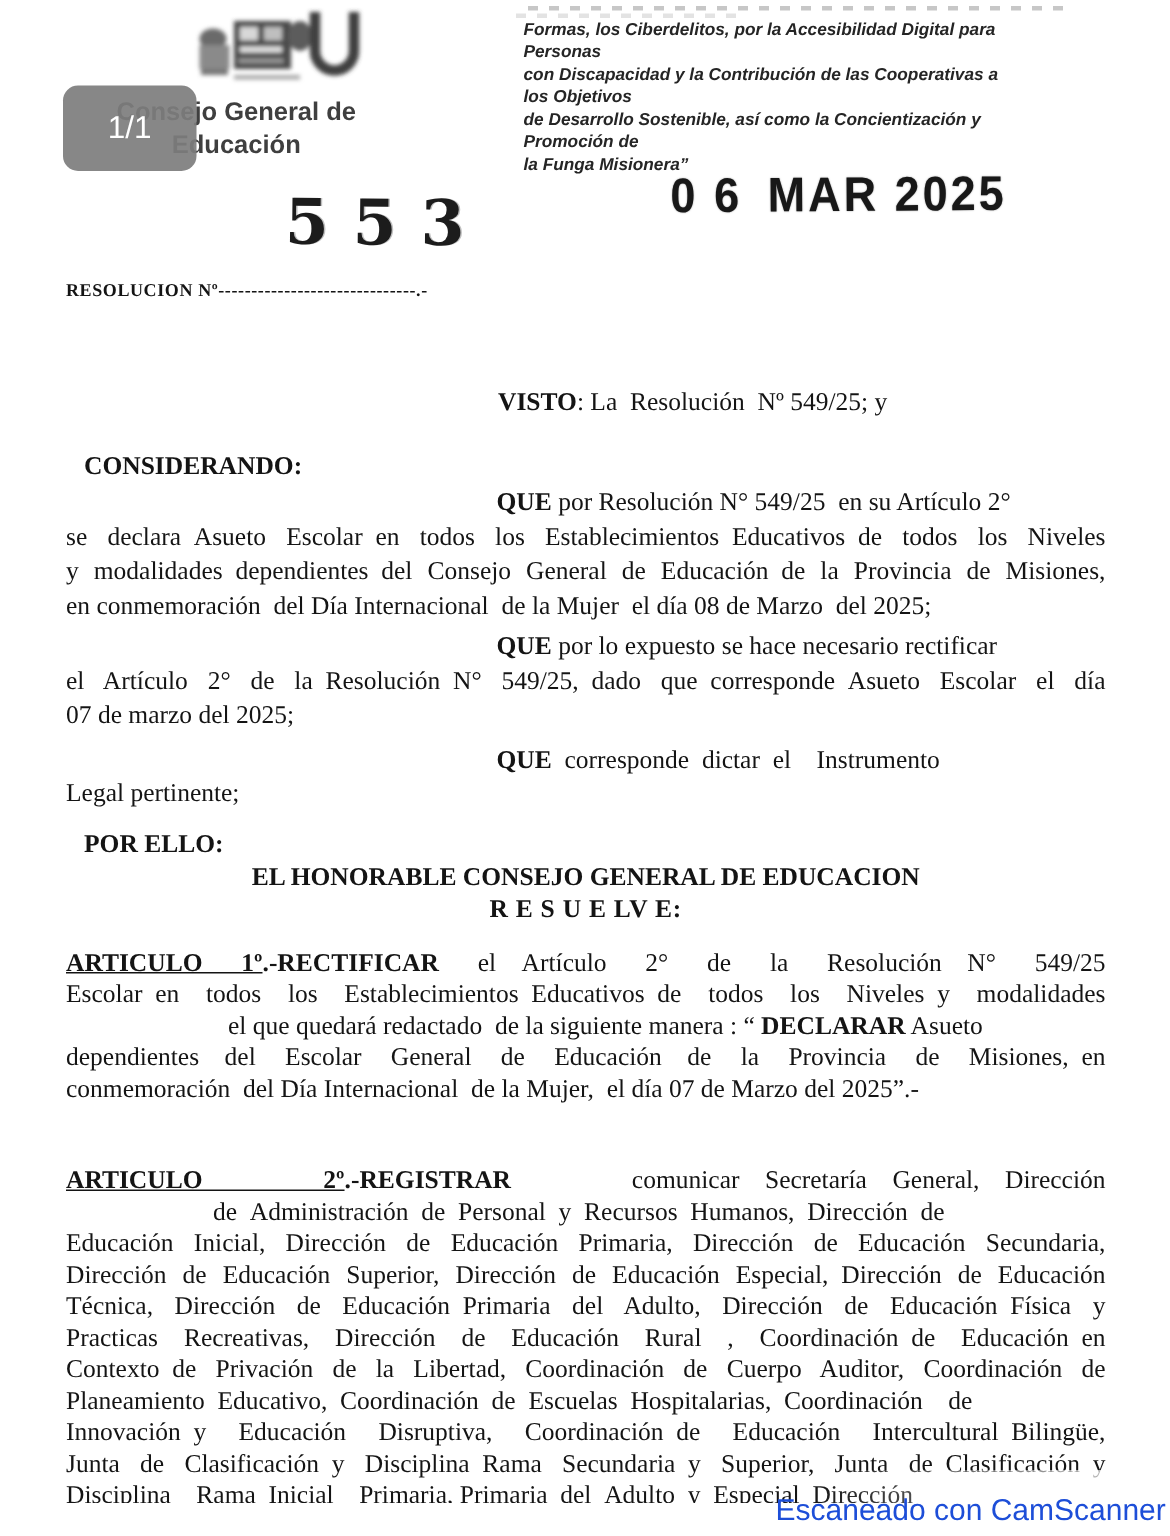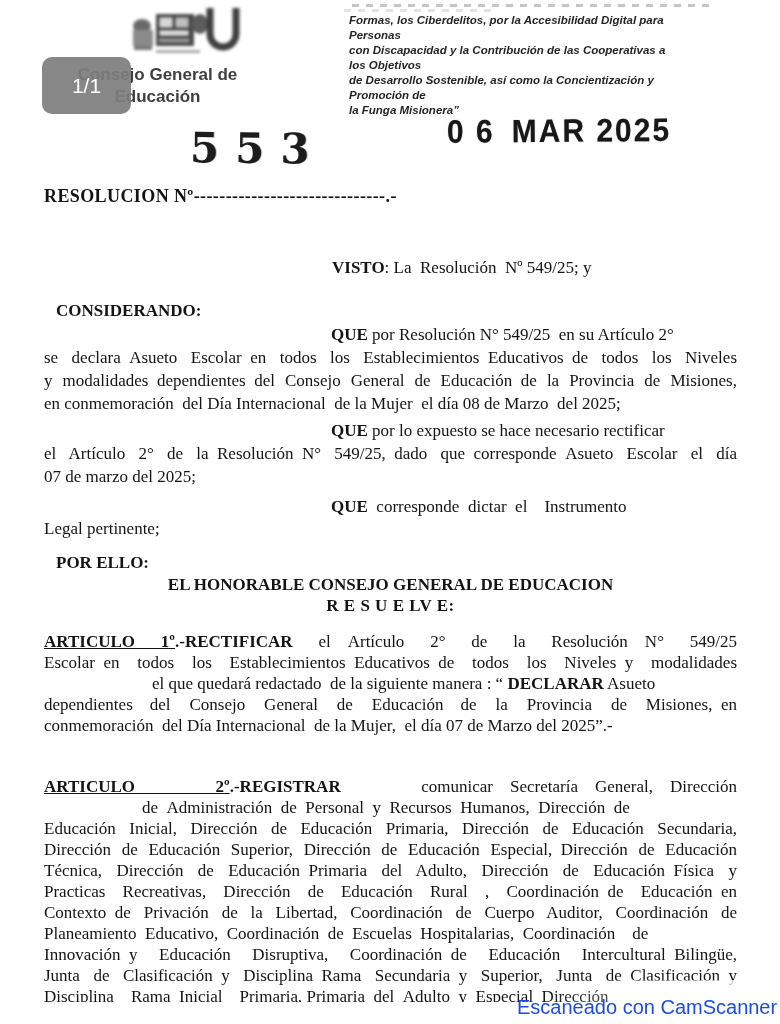--- a/index.html
+++ b/index.html
@@ -22,21 +22,21 @@
        background:repeating-linear-gradient(90deg,#8f8f8f 0 7px,transparent 7px 14px);}
   .clip-a{left:352px;top:4px;width:358px;}
   .clip-b{left:344px;top:9px;width:150px;opacity:.25;}
   .stamp-num{position:absolute;left:190px;top:124px;
        font-family:"DejaVu Serif", serif;font-weight:bold;font-size:42px;color:#1c1c1c;
        letter-spacing:16px;transform:rotate(.6deg);text-shadow:1px 0 0 rgba(0,0,0,.25);}
   .stamp-date{position:absolute;left:447px;top:114px;white-space:pre;
        font-family:"Liberation Sans", sans-serif;font-weight:bold;font-size:30px;color:#181818;
        letter-spacing:2px;transform:scaleY(1.08) rotate(-.4deg);
        text-shadow:0 0 1px rgba(20,20,20,.5);}
-  .resolucion{position:absolute;left:44px;top:186px;font-weight:bold;font-size:18px;
+  .resolucion{position:absolute;left:44px;top:186px;font-weight:bold;font-size:12px;
        letter-spacing:.4px;}
 
   
   .para{position:absolute;left:44px;width:693px;font-size:17px;line-height:23px;}
   .ln{min-height:1em;}
   .jf{text-align:justify;text-align-last:justify;}
   .iq{text-indent:287px;}
   .ia1{text-indent:108px;}
   .ia2{text-indent:98px;}
   .b{font-weight:bold;}
@@ -138,21 +138,21 @@
       <div class="para p-center1">
         <div class="ln "><span class="b ">EL HONORABLE CONSEJO GENERAL DE EDUCACION</span></div>
       </div>
       <div class="para p-center2">
         <div class="ln "><span class="b ">R E S U E LV E:</span></div>
       </div>
       <div class="para p-art1">
         <div class="ln jf"><span class="b u">ARTICULO 1º</span><span class="b ">.-RECTIFICAR</span><span class=""> el Artículo 2° de la Resolución N° 549/25</span></div>
         <div class="ln jf"><span class="">Escolar en todos los Establecimientos Educativos de todos los Niveles y modalidades</span></div>
         <div class="ln ia1"><span class="">el que quedará redactado de la siguiente manera : “ </span><span class="b ">DECLARAR</span><span class=""> Asueto</span></div>
-        <div class="ln jf"><span class="">dependientes del Consejo General de Educación de la Provincia de Misiones, en</span></div>
+        <div class="ln jf"><span class="">dependientes del Escolar General de Educación de la Provincia de Misiones, en</span></div>
         <div class="ln "><span class="">conmemoración del Día Internacional de la Mujer, el día 07 de Marzo del 2025”.-</span></div>
       </div>
       <div class="para p-art2">
         <div class="ln jf"><span class="b u">ARTICULO 2º</span><span class="b ">.-REGISTRAR</span><span class=""> comunicar Secretaría General, Dirección</span></div>
         <div class="ln ia2 jf"><span class="">de Administración de Personal y Recursos Humanos, Dirección de</span></div>
         <div class="ln jf"><span class="">Educación Inicial, Dirección de Educación Primaria, Dirección de Educación Secundaria,</span></div>
         <div class="ln jf"><span class="">Dirección de Educación Superior, Dirección de Educación Especial, Dirección de Educación</span></div>
         <div class="ln jf"><span class="">Técnica, Dirección de Educación Primaria del Adulto, Dirección de Educación Física y</span></div>
         <div class="ln jf"><span class="">Practicas Recreativas, Dirección de Educación Rural , Coordinación de Educación en</span></div>
         <div class="ln jf"><span class="">Contexto de Privación de la Libertad, Coordinación de Cuerpo Auditor, Coordinación de</span></div>

